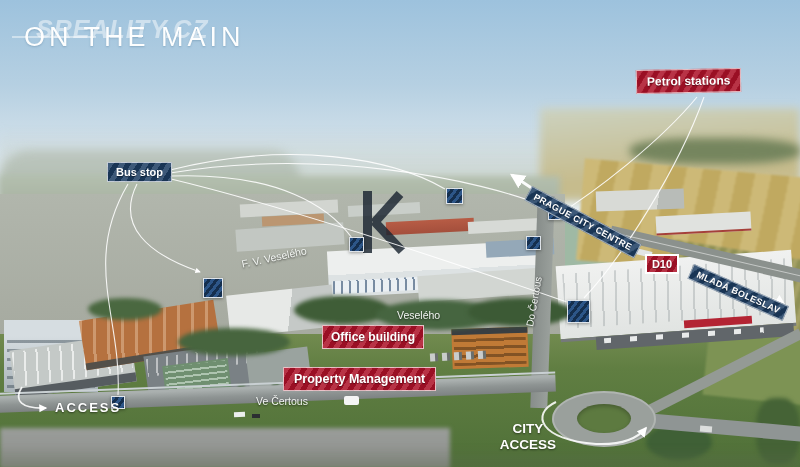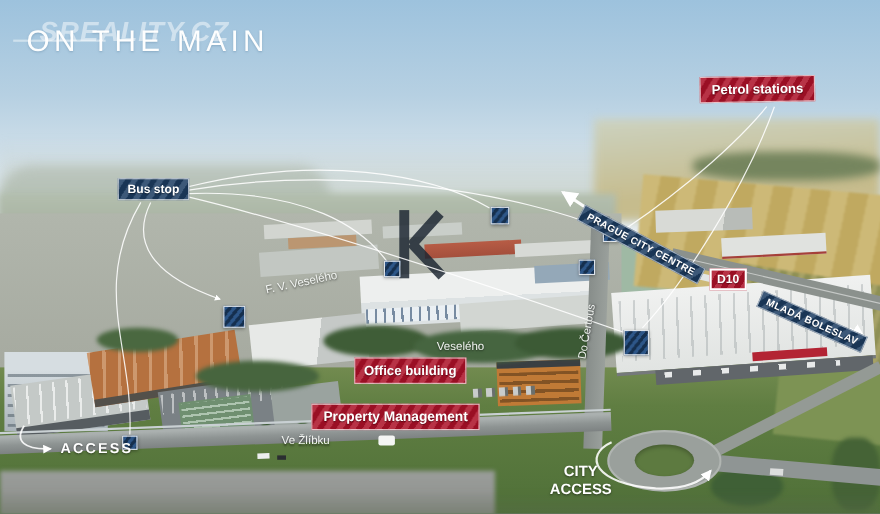--- a/index.html
+++ b/index.html
@@ -180,35 +180,35 @@
   <div class="mk" style="left:203px;top:278px;width:20px;height:20px"></div>
   <div class="mk" style="left:111px;top:396px;width:14px;height:13px"></div>
   <div class="mk" style="left:567px;top:300px;width:23px;height:23px"></div>
 
   <div class="lbl navy" style="left:107px;top:162px;padding:3px 8px;font-size:11px">Bus stop</div>
 
   <div class="lbl red" style="left:636px;top:69px;padding:4px 10px;font-size:12px;transform:rotate(-1deg)">Petrol stations</div>
 
   <div class="banner" style="left:532px;top:186px;font-size:9px;transform:rotate(28deg)">PRAGUE CITY CENTRE</div>
 
-  <div class="lbl red" style="left:645px;top:244px;width:34px;height:20px;font-size:11px;border:2px solid #fff">D10</div>
+  <div class="lbl red" style="left:645px;top:254px;width:34px;height:20px;font-size:11px;border:2px solid #fff">D10</div>
 
   <div class="banner" style="left:694px;top:264px;font-size:9px;transform:rotate(24deg)">MLADÁ BOLESLAV</div>
 
   <div class="lbl red" style="left:322px;top:325px;padding:4px 8px;font-size:12px">Office building</div>
 
   <div class="lbl red" style="left:283px;top:367px;padding:4px 10px;font-size:12.5px">Property Management</div>
 
   <div class="freetext" style="left:55px;top:400px;font-size:13px;letter-spacing:2px">ACCESS</div>
 
   <div class="freetext" style="left:490px;top:421px;width:76px;text-align:center;font-size:13.5px;line-height:1.2;white-space:pre-line">CITY
 ACCESS</div>
 
   <div class="street" style="left:241px;top:251px;transform:rotate(-12deg)">F. V. Veselého</div>
   <div class="street" style="left:397px;top:309px">Veselého</div>
-  <div class="street" style="left:256px;top:395px">Ve Žlíbku</div>
+  <div class="street" style="left:256px;top:395px">Ve Čertous</div>
   <div class="street" style="left:498px;top:296px;width:72px;text-align:center;transform:rotate(-80deg);font-size:10px">Do Čertous</div>
 
   <div class="wm-line"></div>
   <div class="watermark">SREALITY.CZ</div>
   <div class="title">ON THE MAIN</div>
 
 </div>
 
 </body></html>

